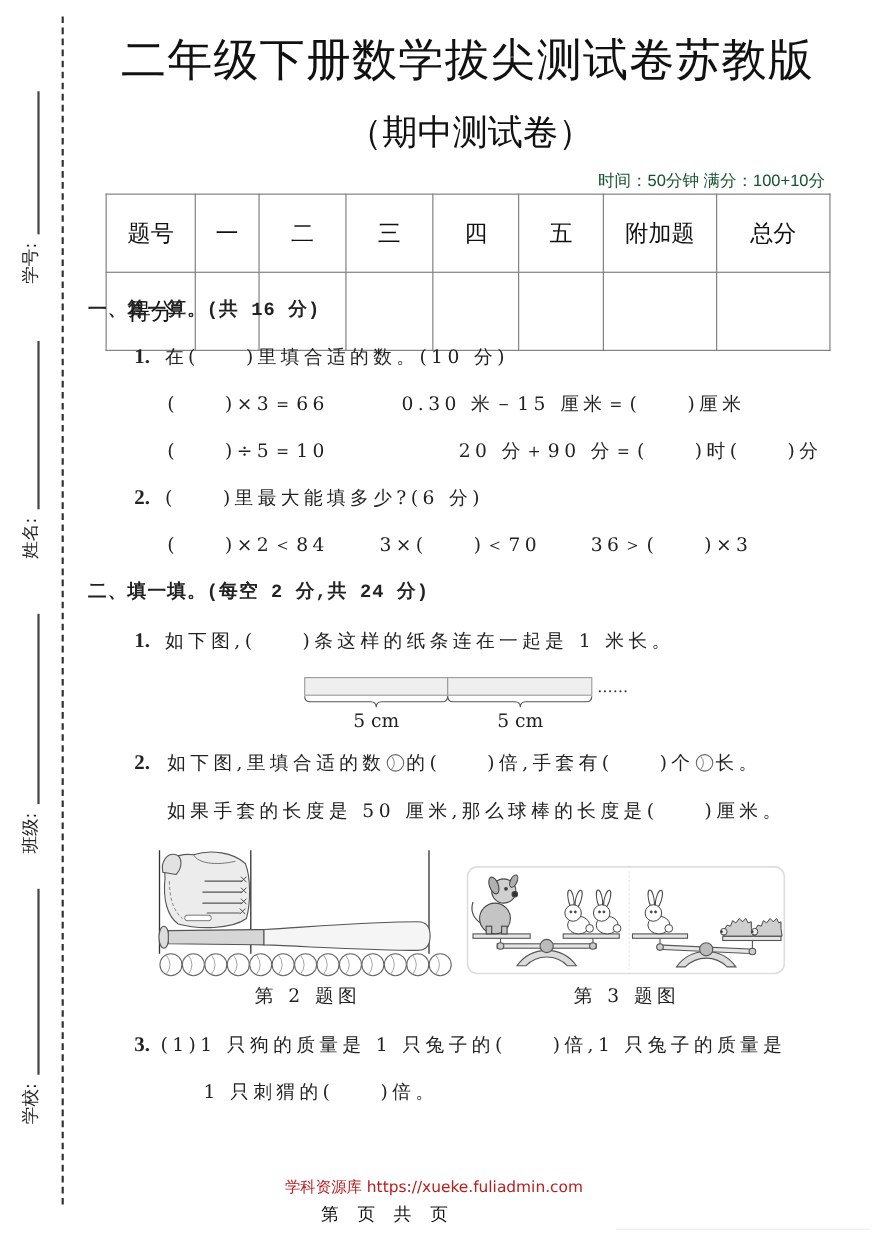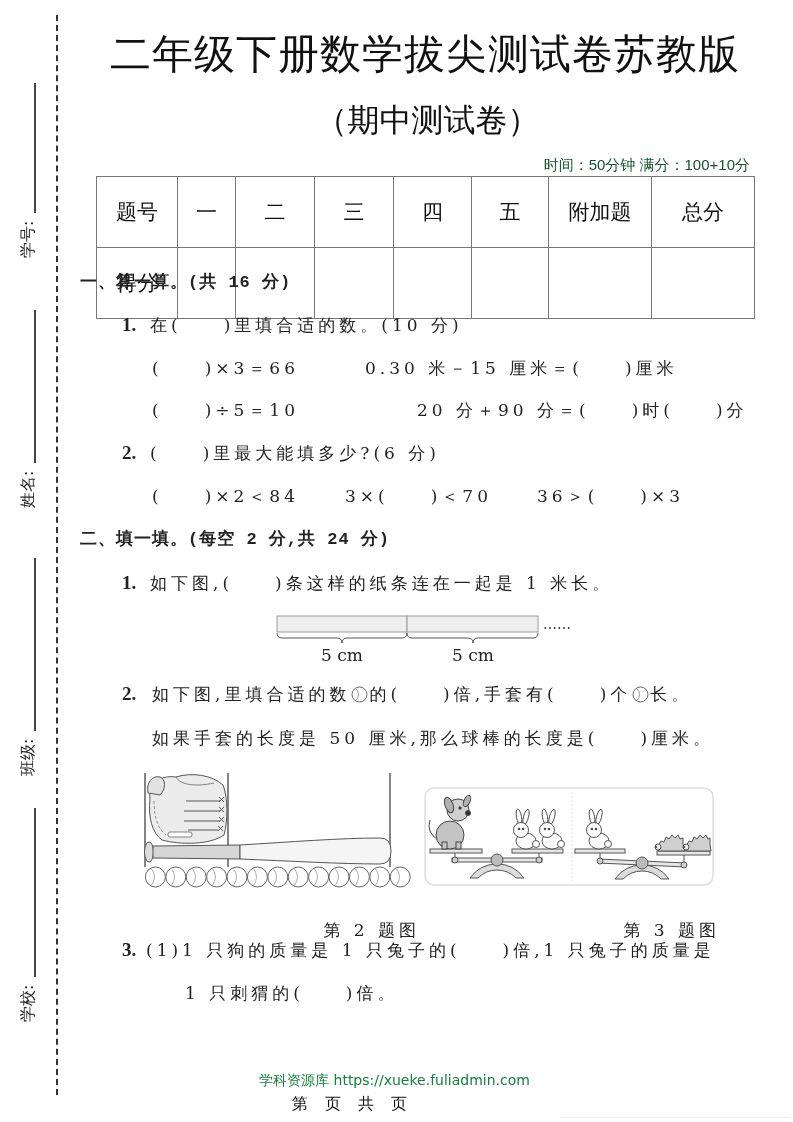--- a/index.html
+++ b/index.html
@@ -54,26 +54,26 @@
       font-family: "DejaVu Serif", "Liberation Serif", serif; font-size: 17px;
       line-height: 20px; letter-spacing: 4px; color: #222;
     }
     .qnum {
       font-family: "Liberation Serif", "DejaVu Serif", serif; font-weight: bold;
       font-size: 19px; line-height: 20px; color: #222;
     }
     .inline-ball { display: inline-block; vertical-align: -3px; margin: 0 1px; }
     .caption {
       font-family: "DejaVu Serif", "Liberation Serif", serif; font-size: 17px;
-      line-height: 20px; letter-spacing: 4px; color: #222; text-align: right; margin-top: 24px;
+      line-height: 20px; letter-spacing: 4px; color: #222; text-align: center;
     }
     .footer-src {
       left: 0; width: 793px; top: 1071px; text-align: center;
       font-family: "DejaVu Sans", "Liberation Sans", sans-serif; font-size: 14px;
-      line-height: 18px; color: #15803d; padding-right: 4px; box-sizing: border-box;
+      line-height: 18px; color: #b91c1c; padding-right: 4px; box-sizing: border-box;
     }
     .footer-page {
       left: 0; width: 705px; top: 1094px; text-align: center;
       font-family: "DejaVu Sans", "Liberation Sans", sans-serif; font-size: 16px;
       line-height: 20px; color: #111; letter-spacing: 6px;
     }
     .fig { position: absolute; }
     .corner-line { position: absolute; left: 560px; top: 1117px; width: 230px; border-top: 1px solid #eee; }
   </style>
 </head>

